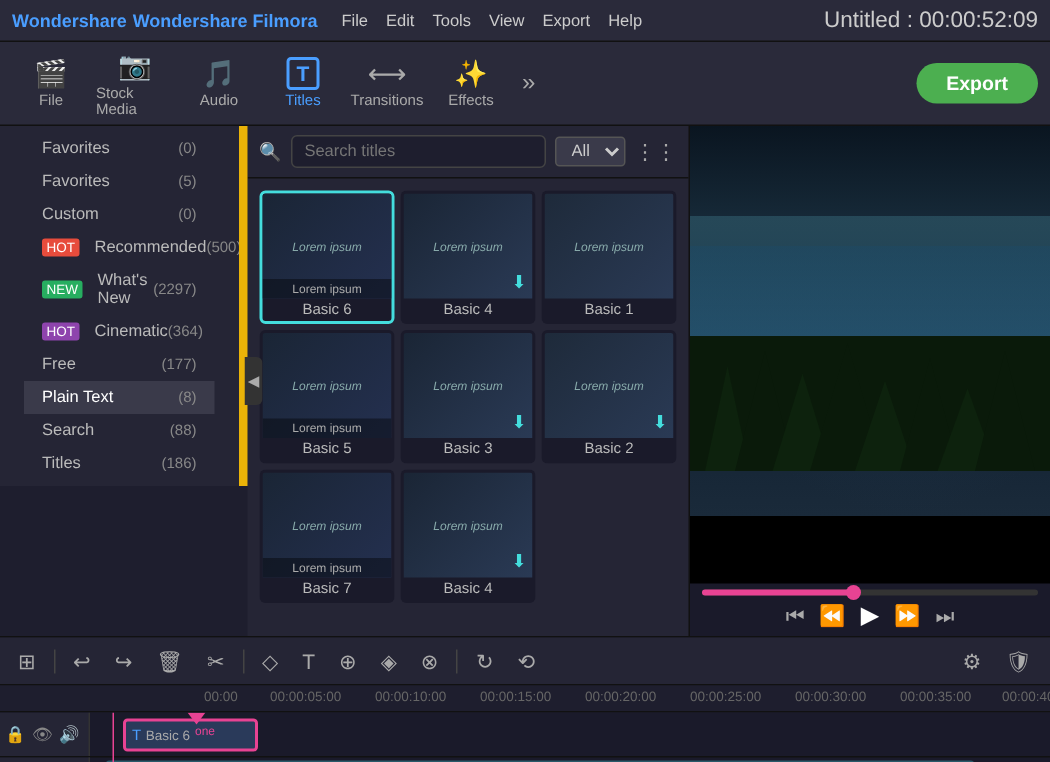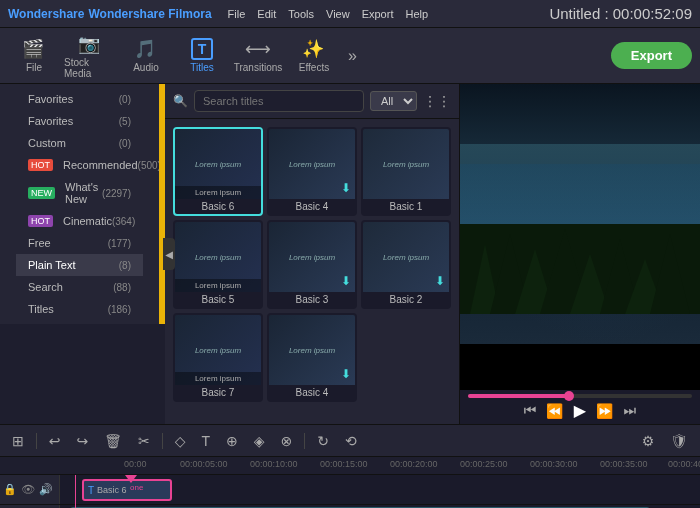--- a/index.html
+++ b/index.html
@@ -340,21 +340,21 @@
     <span class="tl-btn">↻</span>
     <span class="tl-btn">⟲</span>
     <div style="flex:1;"></div>
     <span class="tl-btn">⚙</span>
     <span class="tl-btn">🛡</span>
   </div>
 
   <div id="timeline-ruler">
     <div style="width:60px;flex-shrink:0;"></div>
     <div style="flex:1;position:relative;height:18px;overflow:hidden;">
-      <span class="ruler-mark" style="left:4px;">00:00</span>
+      <span class="ruler-mark" style="left:16px;">00:00</span>
       <span class="ruler-mark" style="left:60px;">00:00:05:00</span>
       <span class="ruler-mark" style="left:130px;">00:00:10:00</span>
       <span class="ruler-mark" style="left:200px;">00:00:15:00</span>
       <span class="ruler-mark" style="left:270px;">00:00:20:00</span>
       <span class="ruler-mark" style="left:340px;">00:00:25:00</span>
       <span class="ruler-mark" style="left:410px;">00:00:30:00</span>
       <span class="ruler-mark" style="left:480px;">00:00:35:00</span>
       <span class="ruler-mark" style="left:548px;">00:00:40:00</span>
     </div>
   </div>

